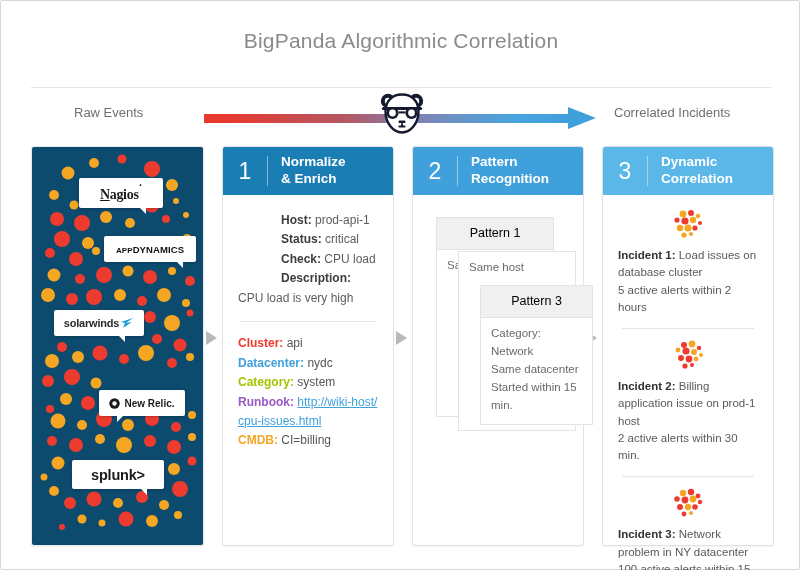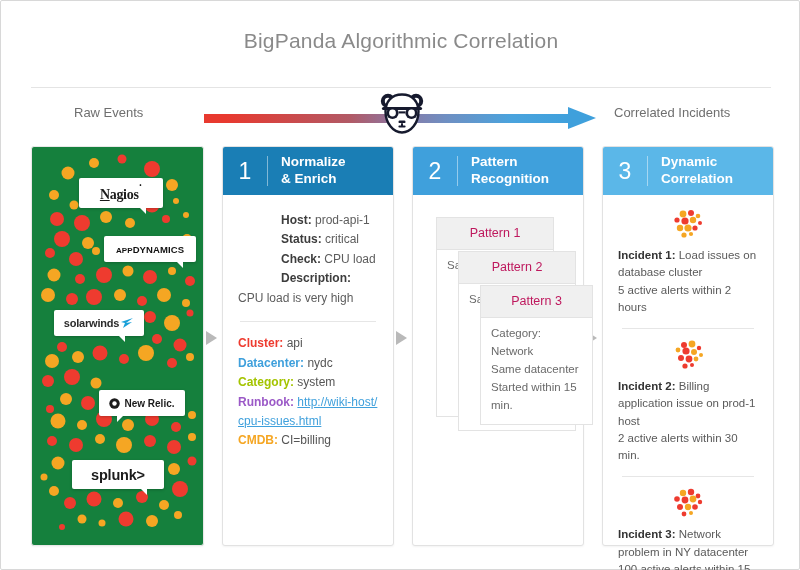--- a/index.html
+++ b/index.html
@@ -98,21 +98,21 @@
     height: 400px;
     background: #fff;
     border: 1px solid #e2e2e2;
     border-radius: 3px;
     box-sizing: border-box;
     box-shadow: 0 1px 2px rgba(0,0,0,.05);
   }
   .panel-raw {
     left: 30px;
     width: 173px;
-    background: #15803d;
+    background: #0c4a6e;
     border: 1px solid #e8e8e8;
     overflow: hidden;
   }
   .panel-1 { left: 221px; width: 172px; }
   .panel-2 { left: 411px; width: 172px; }
   .panel-3 { left: 601px; width: 172px; }
 
   .panel-head {
     position: relative;
     height: 48px;
@@ -255,21 +255,21 @@
     position: absolute;
     background: #fff;
     border: 1px solid #e3e3e3;
     box-sizing: border-box;
   }
   .pcard .phead {
     background: #f0f0f0;
     border-bottom: 1px solid #e3e3e3;
     text-align: center;
     font-size: 12.5px;
-    color: #be185d;
+    color: #000000;
     padding: 5px 0 6px 0;
   }
   .pcard .pbody {
     padding: 7px 10px 9px 10px;
     font-size: 11.5px;
     color: #6a6a6a;
     line-height: 1.55;
   }
   .p1 { left: 8px;  top: 0px;  width: 118px; height: 200px; z-index: 1; }
   .p2 { left: 30px; top: 34px; width: 118px; height: 180px; z-index: 2; }
@@ -518,21 +518,20 @@
     </div>
     <div class="panel-body" style="padding-top:12px">
       <div class="pattern-area">
         <div class="pcard p1">
           <div class="phead">Pattern 1</div>
           <div class="pbody">
             <div>Same category</div>
           </div>
         </div>
         <div class="pcard p2">
-          <div class="phead">Pattern 2</div>
           <div class="pbody">
             <div>Same host</div>
           </div>
         </div>
         <div class="pcard p3">
           <div class="phead">Pattern 3</div>
           <div class="pbody">
             <div>Category: Network</div>
             <div>Same datacenter</div>
             <div>Started within 15 min.</div>

